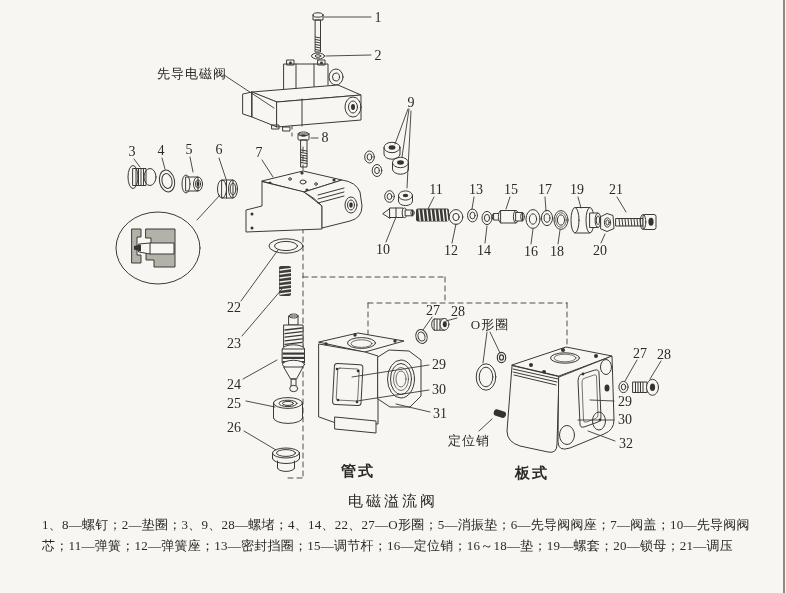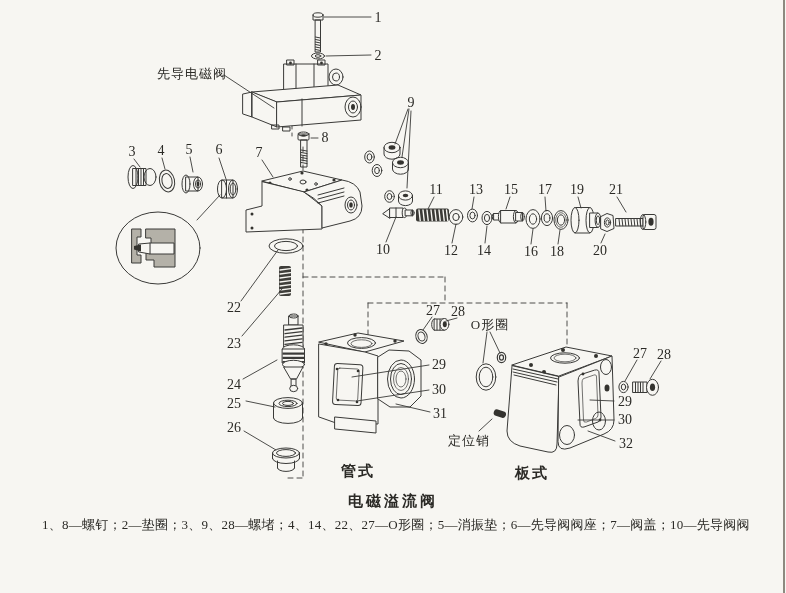--- a/index.html
+++ b/index.html
@@ -5,21 +5,21 @@
   html,body{margin:0;padding:0;background:#e8e6e0;}
   .page{position:relative;width:786px;height:593px;background:#f7f6f2;overflow:hidden;
         font-family:"Liberation Serif","DejaVu Serif",serif;color:#2b2a26;}
   .page svg{position:absolute;left:0;top:0;}
   svg text{font-family:"Liberation Serif","DejaVu Serif",serif;fill:#2b2a26;}
   .callout-num{font-size:14px;}
   .cn-label{font-size:13px;letter-spacing:1px;}
   .cn-label-big{font-size:15px;letter-spacing:2px;font-weight:bold;}
   .caption{position:absolute;left:0;top:490px;width:786px;}
   .caption-title{position:absolute;left:0;top:2px;width:786px;text-align:center;
-                 font-size:15px;letter-spacing:3px;font-weight:bold;}
+                 font-size:15px;letter-spacing:3px;font-weight:normal;}
   .legend{position:absolute;left:42px;top:24px;width:716px;font-size:13px;
           letter-spacing:.25px;line-height:21px;white-space:nowrap;}
   .scan-edge{position:absolute;right:1px;top:0;width:2px;height:593px;background:#8d8a80;}
 </style>
 </head>
 <body>
 
 <div class="page">
 <svg width="786" height="593" viewBox="0 0 786 593">
   <g stroke="#3a3a38" fill="none" stroke-width="1" stroke-linecap="round" stroke-linejoin="round">
@@ -483,17 +483,18 @@
     <text class="cn-label" text-anchor="middle" x="469" y="445">定位销</text>
     <text class="cn-label-big" text-anchor="middle" x="358" y="476">管式</text>
     <text class="cn-label-big" text-anchor="middle" x="532" y="478">板式</text>
   </g>
 </svg>
 
 <div class="caption">
   <div class="caption-title">电磁溢流阀</div>
   <div class="legend">
     <div>1、8—螺钉；2—垫圈；3、9、28—螺堵；4、14、22、27—O形圈；5—消振垫；6—先导阀阀座；7—阀盖；10—先导阀阀</div>
+    <div>芯；11—弹簧；12—弹簧座；13—密封挡圈；15—调节杆；16—定位销；16～18—垫；19—螺套；20—锁母；21—调压</div>
   </div>
 </div>
 
 <div class="scan-edge"></div>
 </div>
 
 </body></html>

